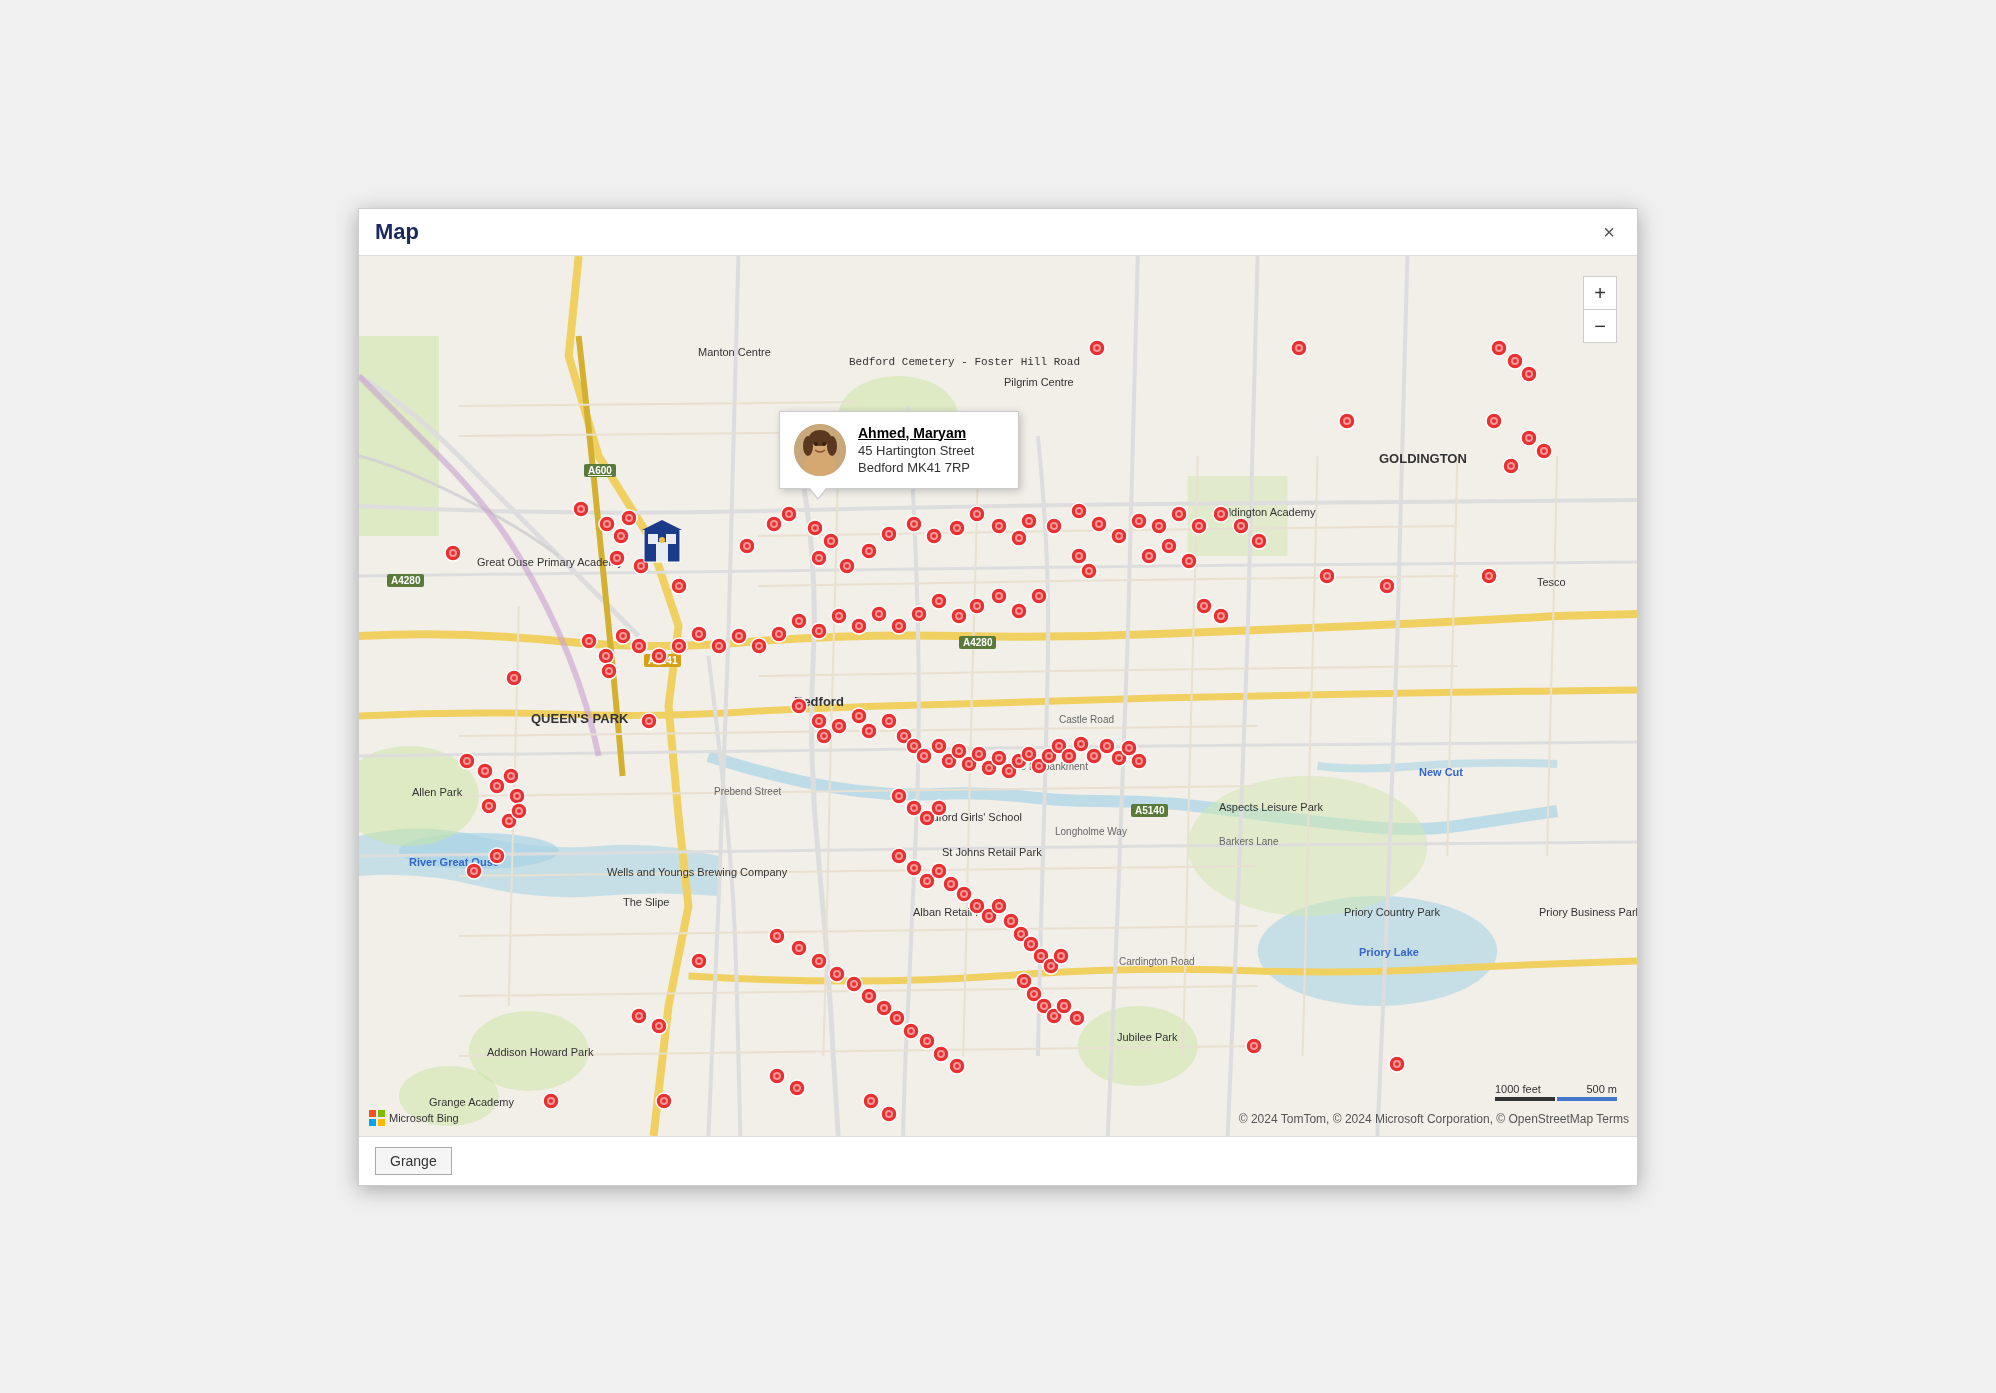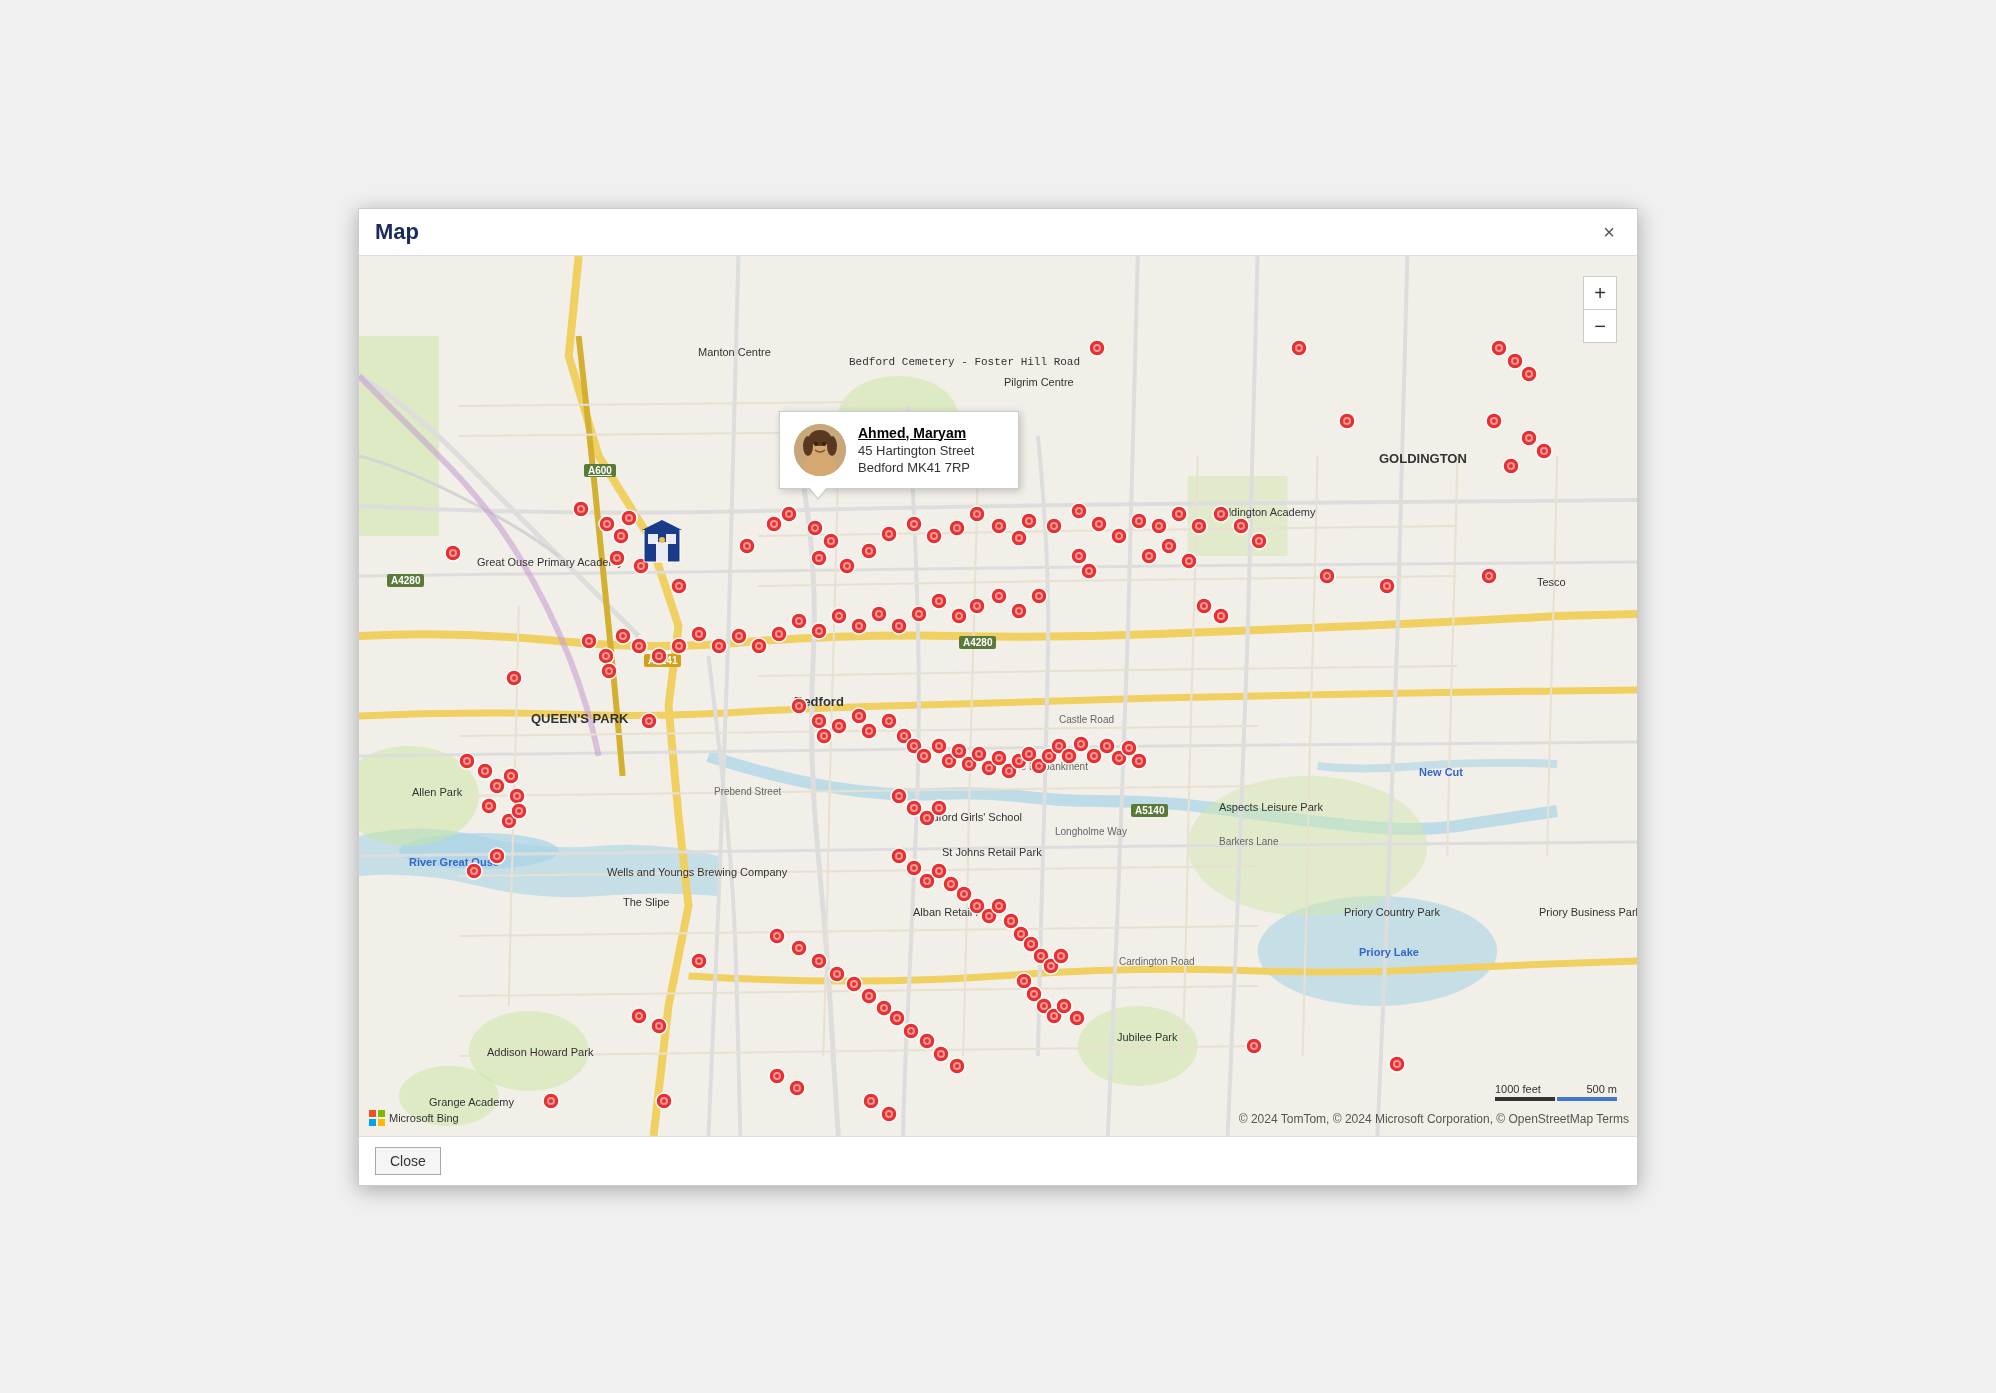--- a/index.html
+++ b/index.html
@@ -1288,15 +1288,15 @@
         <rect x="0" y="0" width="7" height="7" fill="#f25022"></rect>
         <rect x="9" y="0" width="7" height="7" fill="#7fba00"></rect>
         <rect x="0" y="9" width="7" height="7" fill="#00a4ef"></rect>
         <rect x="9" y="9" width="7" height="7" fill="#ffb900"></rect>
       </svg>
       <span>Microsoft Bing</span>
     </div>
   </div>
 
   <div class="dialog-footer">
-    <button class="close-footer-btn">Close</button>
+    <button class="close-footer-btn">Grange</button>
   </div>
 </div>
 
 </body></html>

